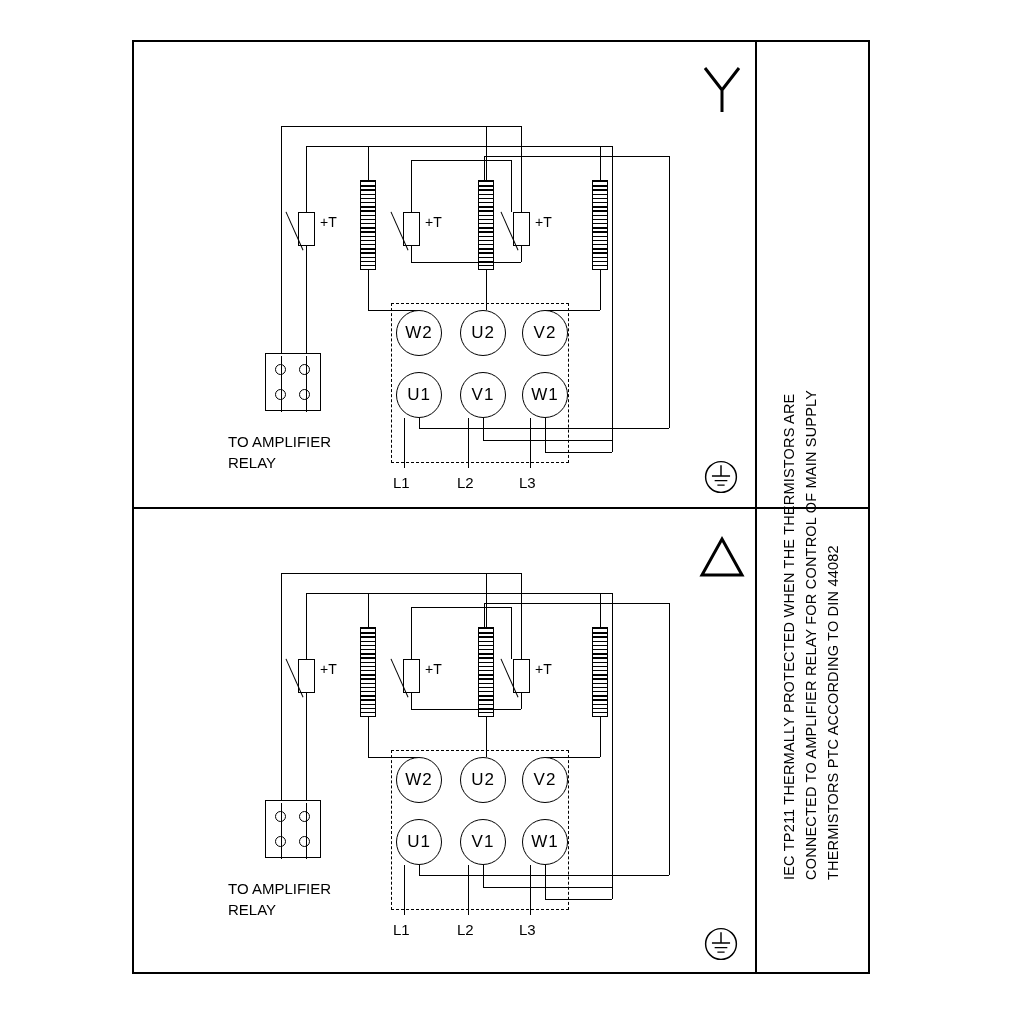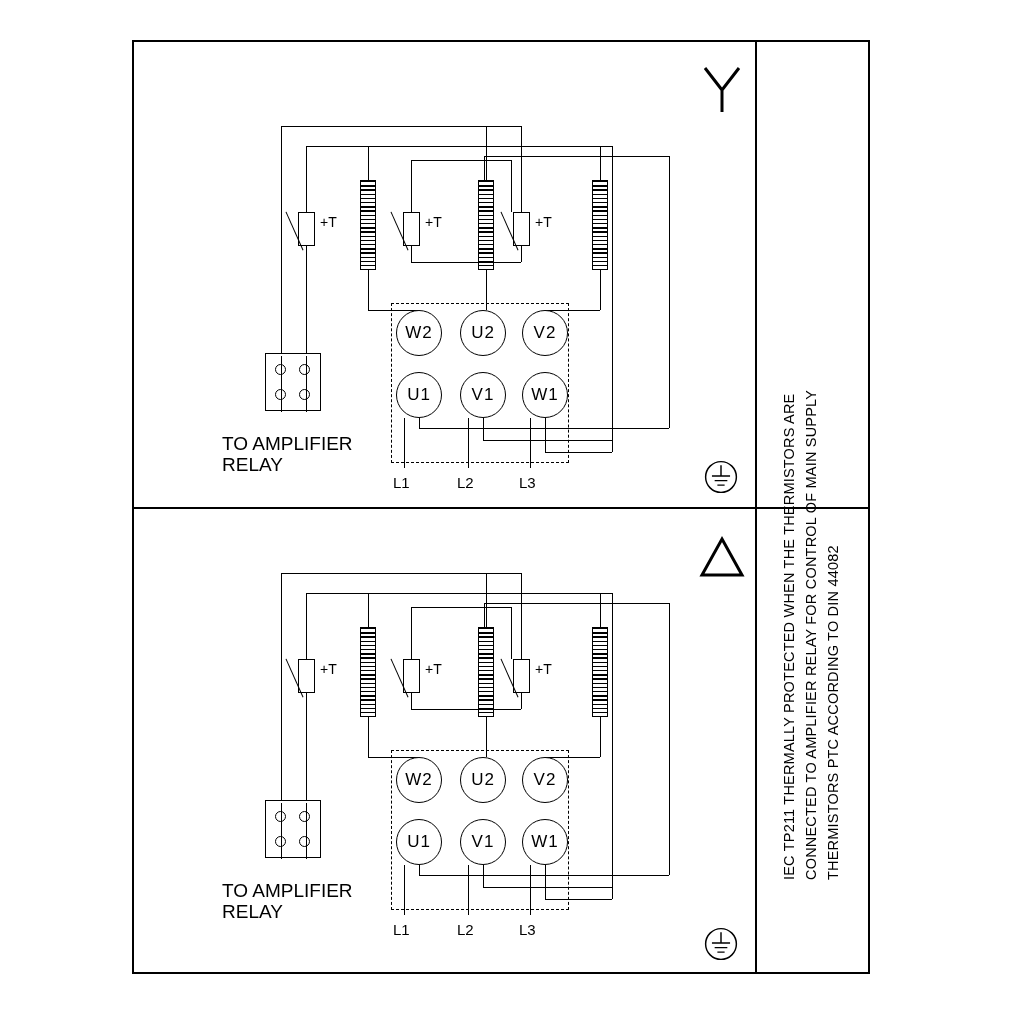--- a/index.html
+++ b/index.html
@@ -85,22 +85,23 @@
     background: #000;
     transform: rotate(-24deg);
     transform-origin: center;
   }
   .tlabel {
     position: absolute;
     font-size: 14px;
   }
   .textlbl {
     position: absolute;
-    font-size: 19px;
+    font-size: 15px;
     white-space: nowrap;
+    margin-left: 6px;
   }
   .phaselbl {
     position: absolute;
     font-size: 15px;
   }
   
   .connblock {
     position: absolute;
     width: 56px;
     height: 58px;

